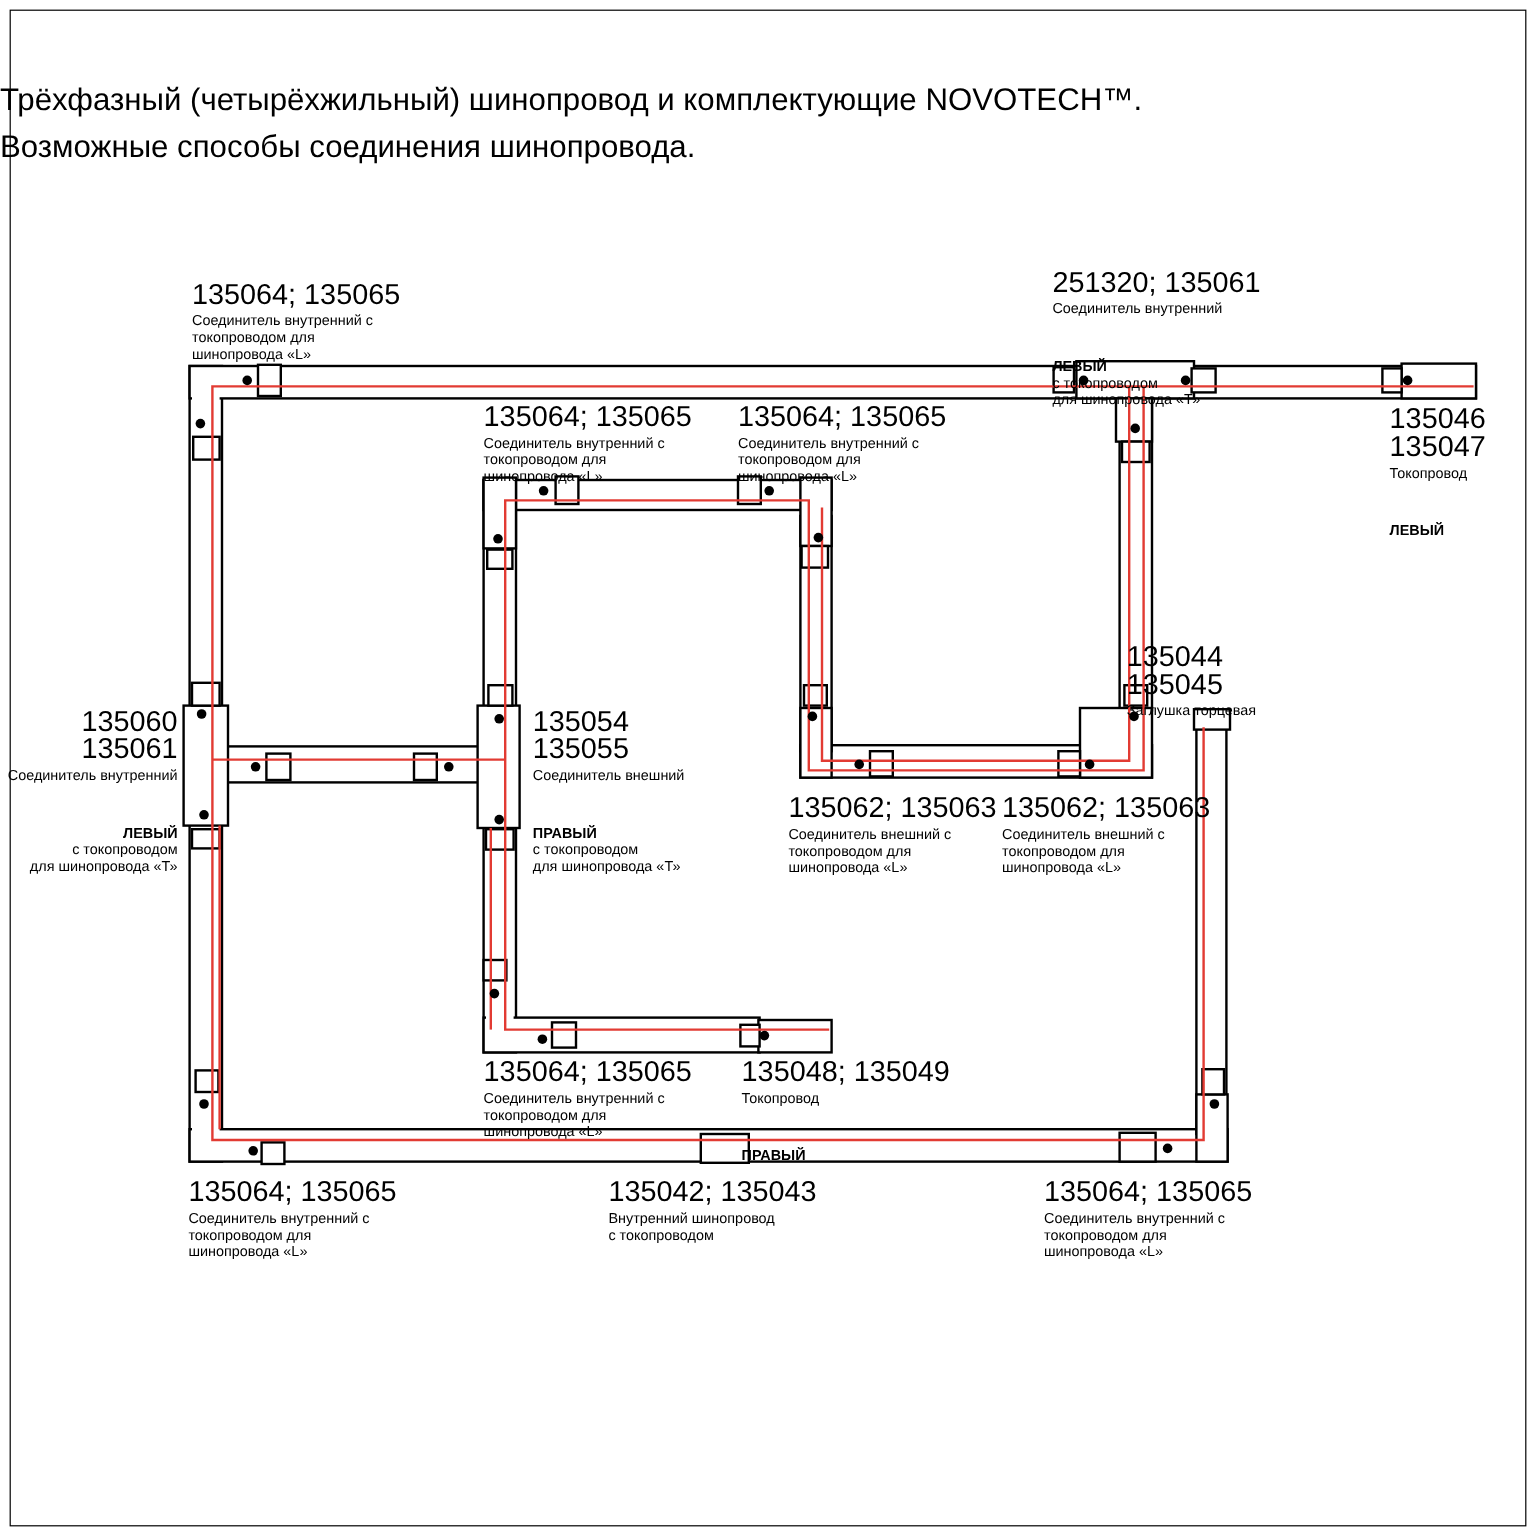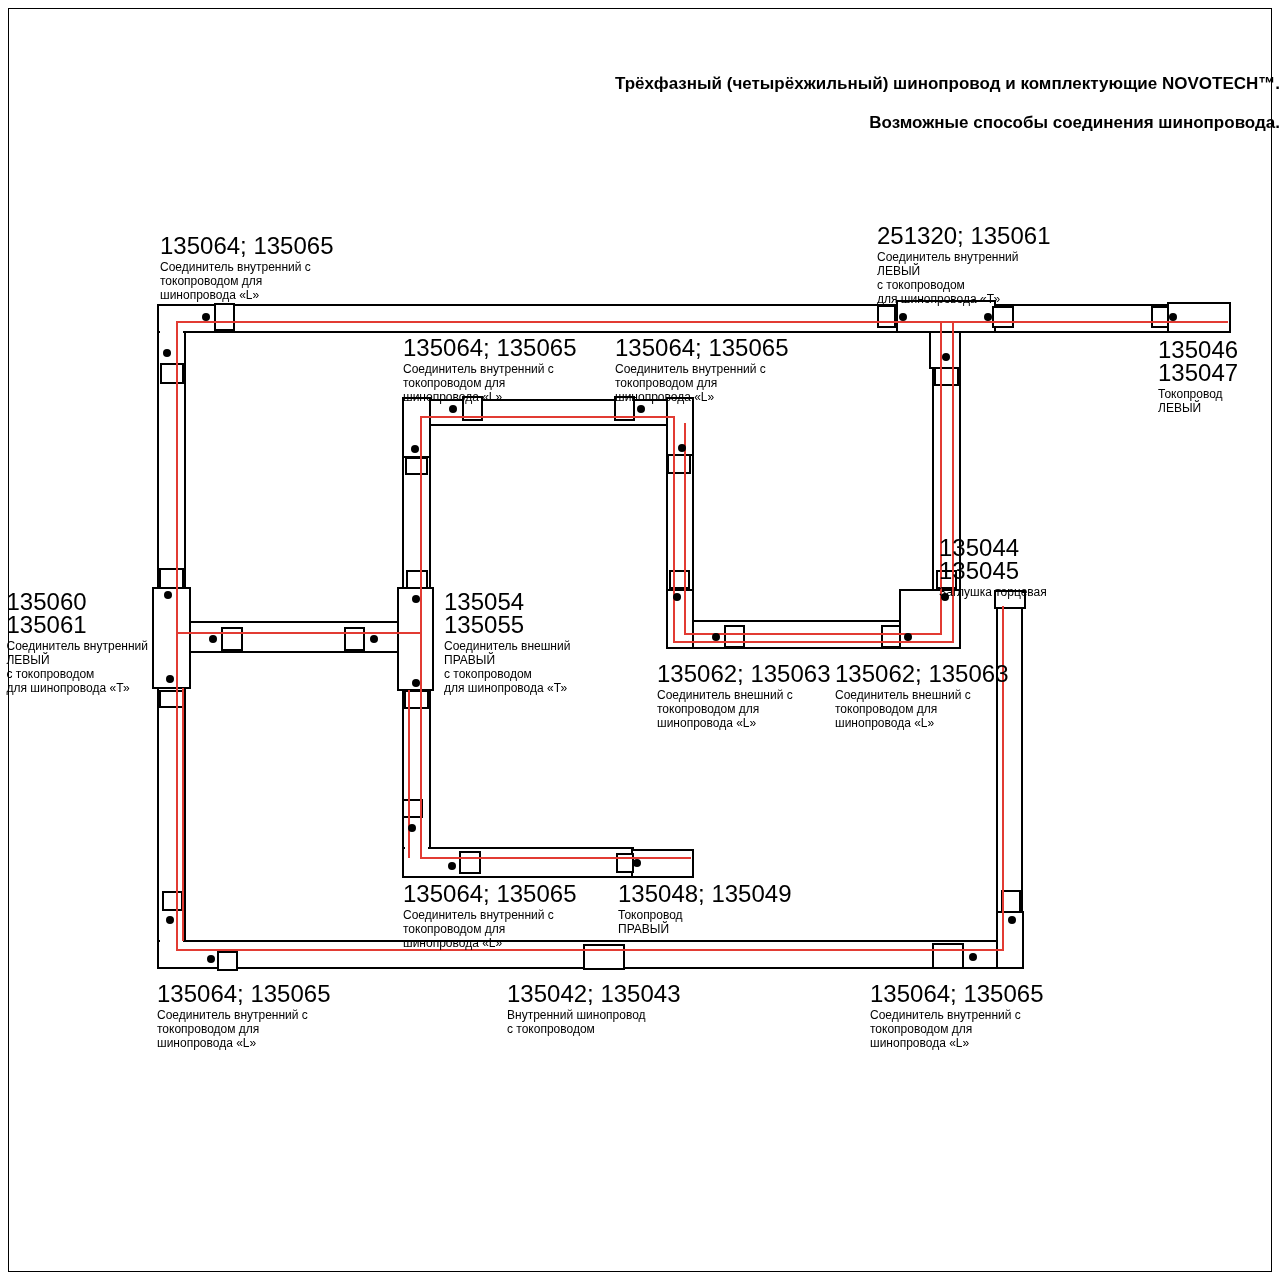--- a/index.html
+++ b/index.html
@@ -1,33 +1,33 @@
 <!DOCTYPE html>
 <html style="--track: #000000; --conductor: #e23b33; --background: #ffffff;"><head>
 <meta charset="utf-8">
 <style>
   html,body{margin:0;padding:0;background:#fff;}
   .page{position:relative;width:1280px;height:1280px;background:var(--background,#fff);
         font-family:"Liberation Sans",sans-serif;color:#000;overflow:hidden;}
   .frame{position:absolute;left:8px;top:8px;right:8px;bottom:8px;border:1px solid #000;pointer-events:none;}
-  .title{position:absolute;top:64px;left:0;width:100%;text-align:right;
-         font-weight:bold;font-size:17px;line-height:39px;}
+  .title{position:absolute;top:64px;left:0;width:100%;text-align:left;
+         font-weight:normal;font-size:26px;line-height:39px;}
   svg.diag{position:absolute;left:0;top:0;}
   .trk{fill:#fff;stroke:var(--track,#000);stroke-width:2;}
   .body{fill:#fff;stroke:var(--track,#000);stroke-width:2;}
   .box{fill:#fff;stroke:var(--track,#000);stroke-width:2;}
   .patch{fill:#fff;stroke:none;}
   .red{fill:none;stroke:var(--conductor,#e23b33);stroke-width:2;}
   .dot{fill:var(--track,#000);stroke:none;}
   .lbl{position:absolute;white-space:nowrap;}
   .lbl .code{font-size:24px;font-weight:normal;line-height:23px;}
   .lbl .code + .d{margin-top:3px;}
   .lbl .d{font-size:12px;line-height:14px;}
-  .lbl .b{font-weight:normal;}
-  .lbl.ra{}
+  .lbl .b{font-weight:bold;margin-top:34px;}
+  .lbl.ra{text-align:right;}
 </style>
 </head>
 <body>
 
 <div class="page">
   <div class="frame"></div>
 
   <div class="title">
     <div>Трёхфазный (четырёхжильный) шинопровод и комплектующие NOVOTECH™.</div>
     <div>Возможные способы соединения шинопровода.</div>

